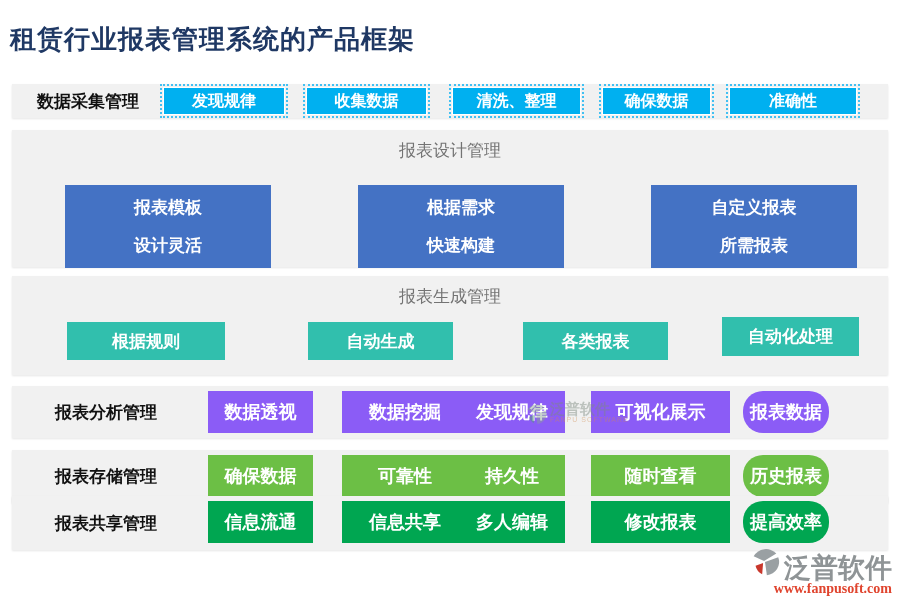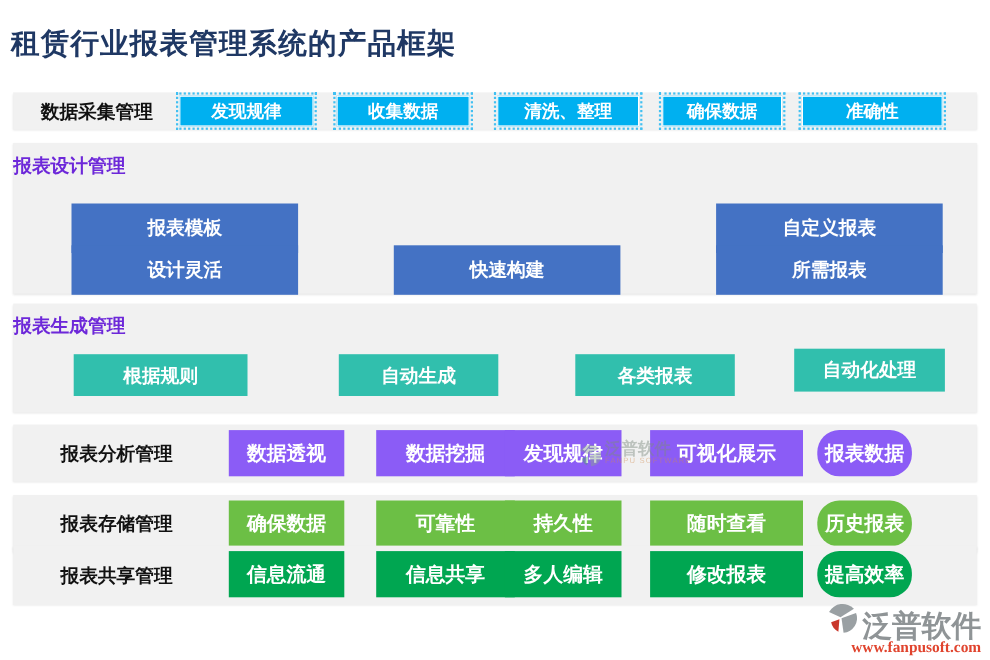--- a/index.html
+++ b/index.html
@@ -28,22 +28,22 @@
   #band6 { top:496px; height:54px; }
 
   .row-label {
     position:absolute; color:#111; font-weight:bold; font-size:17px;
     display:flex; align-items:center; justify-content:center;
   }
   #band1 .row-label { left:6px; top:0; height:34px; width:140px; }
   .side-label { left:0; top:0; height:100%; width:188px; }
 
   .panel-header {
-    position:absolute; top:9px; left:0; width:100%; text-align:left;
-    font-size:17px; font-weight:bold; color:#6d28d9;
+    position:absolute; top:9px; left:0; width:100%; text-align:center;
+    font-size:17px; font-weight:normal; color:#737373;
   }
 
   .btn {
     position:absolute; display:flex; align-items:center; justify-content:center;
     color:#ffffff; font-weight:bold; font-size:17px; white-space:nowrap;
   }
 
   
   .cyan {
     background:#00b0f0; top:3px; height:26px;
@@ -105,20 +105,21 @@
     <div class="btn cyan" style="left:151px; width:120px;">发现规律</div>
     <div class="btn cyan" style="left:294px; width:119px;">收集数据</div>
     <div class="btn cyan" style="left:440px; width:127px;">清洗、整理</div>
     <div class="btn cyan" style="left:590px; width:107px;">确保数据</div>
     <div class="btn cyan" style="left:717px; width:126px;">准确性</div>
   </div>
 
   <div class="band" id="band2">
     <div class="panel-header">报表设计管理</div>
     <div class="btn blue r1" style="left:53px;">报表模板</div>
+    <div class="btn blue r1" style="left:346px;">根据需求</div>
     <div class="btn blue r1" style="left:639px;">自定义报表</div>
     <div class="btn blue r2" style="left:53px;">设计灵活</div>
     <div class="btn blue r2" style="left:346px;">快速构建</div>
     <div class="btn blue r2" style="left:639px;">所需报表</div>
   </div>
 
   <div class="band" id="band3">
     <div class="panel-header">报表生成管理</div>
     <div class="btn teal" style="left:55px;  width:158px;">根据规则</div>
     <div class="btn teal" style="left:296px; width:145px;">自动生成</div>

